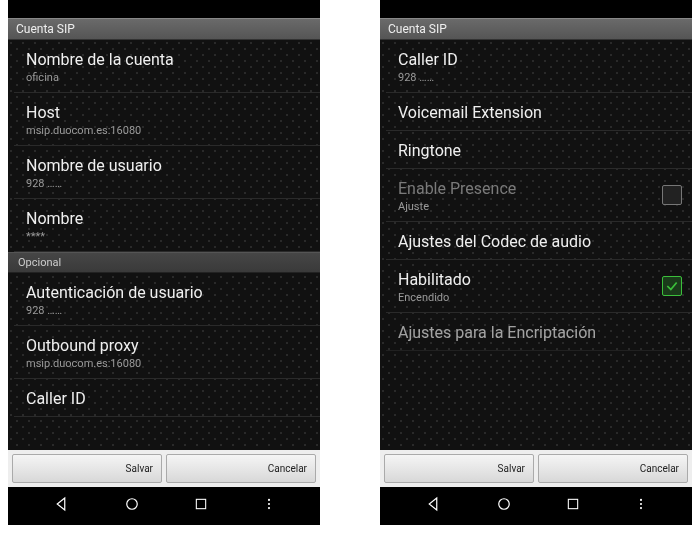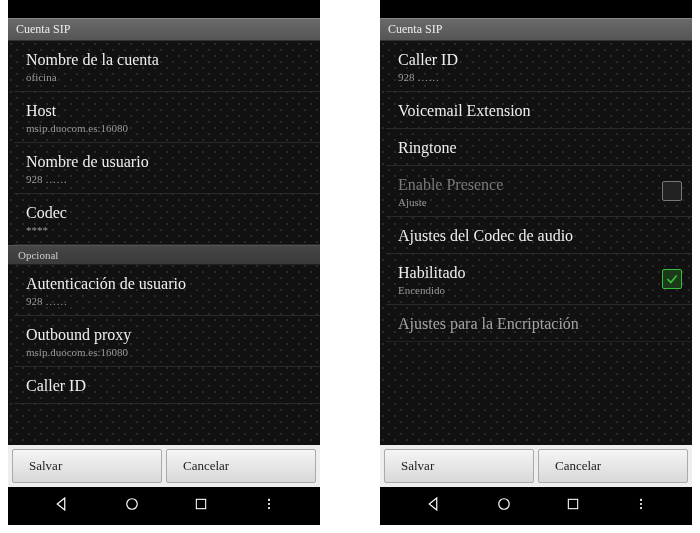--- a/index.html
+++ b/index.html
@@ -12,21 +12,20 @@
     gap: 60px;
     padding: 0 8px;
   }
   .phone {
     width: 316px;
     height: 525px;
     background: #000;
     display: flex;
     flex-direction: column;
     position: relative;
-    font-family: Liberation Serif, serif;
   }
   .statusbar {
     height: 18px;
     background: #000;
   }
   .titlebar {
     background: linear-gradient(#6a6a6a, #555);
     padding: 3px 8px;
     font-size: 12px;
     color: #eee;
@@ -92,24 +91,24 @@
     display: flex;
     gap: 4px;
     padding: 4px;
     background: #eee;
   }
   .btn {
     flex: 1;
     background: linear-gradient(#f5f5f5, #d8d8d8);
     border: 1px solid #aaa;
     border-radius: 2px;
-    padding: 8px 16px;
-    font-size: 13px;
+    padding: 8px 8px;
+    font-size: 10px;
     color: #222;
-    text-align: left;
+    text-align: right;
   }
   .navbar {
     height: 38px;
     background: #000;
     display: flex;
     align-items: center;
     justify-content: space-around;
     padding: 0 18px;
   }
   .nav-icon { color: #fff; }
@@ -128,21 +127,21 @@
       </div>
       <div class="item">
         <div class="item-title">Host</div>
         <div class="item-sub">msip.duocom.es:16080</div>
       </div>
       <div class="item">
         <div class="item-title">Nombre de usuario</div>
         <div class="item-sub">928 ……</div>
       </div>
       <div class="item">
-        <div class="item-title">Codec</div>
+        <div class="item-title">Nombre</div>
         <div class="item-sub">****</div>
       </div>
       <div class="section-header">Opcional</div>
       <div class="item">
         <div class="item-title">Autenticación de usuario</div>
         <div class="item-sub">928 ……</div>
       </div>
       <div class="item">
         <div class="item-title">Outbound proxy</div>
         <div class="item-sub">msip.duocom.es:16080</div>

